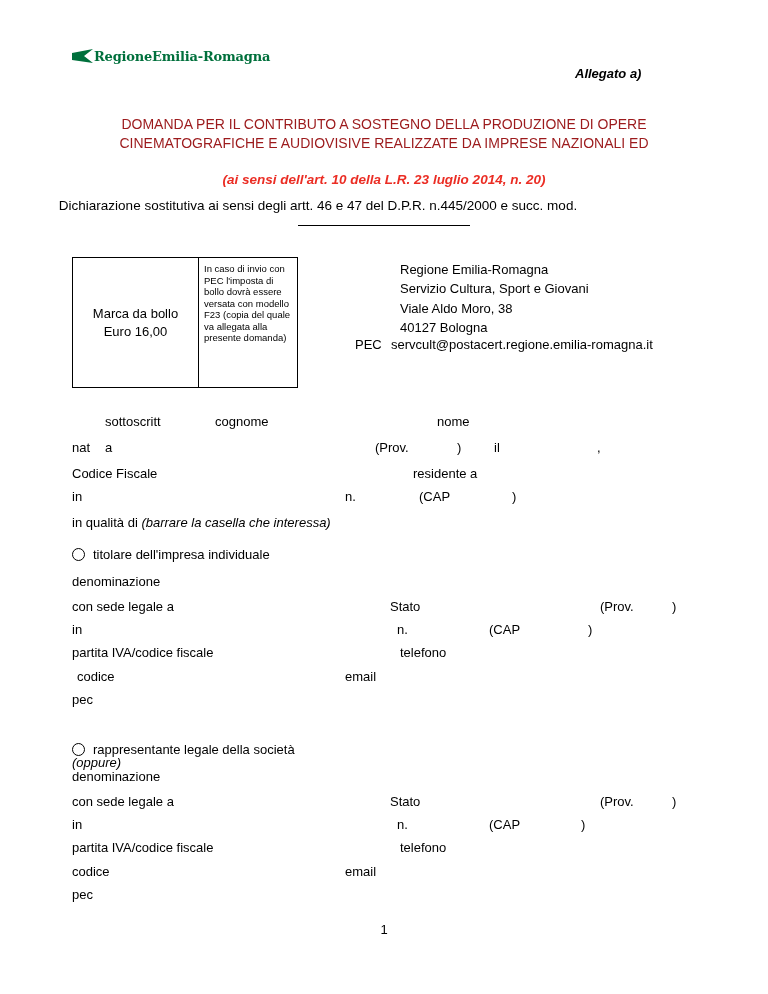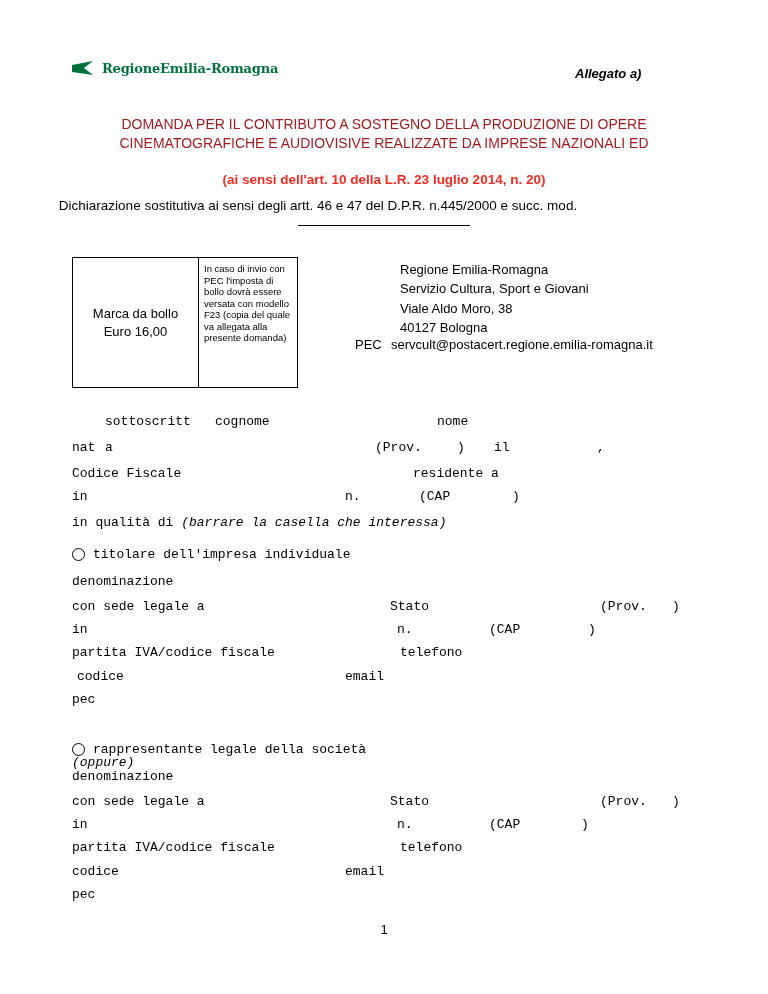--- a/index.html
+++ b/index.html
@@ -3,41 +3,41 @@
 <meta charset="utf-8">
 <style>
   * { margin:0; padding:0; box-sizing:border-box; }
   html, body { background:#ffffff; }
   .page {
     position:relative; width:768px; height:994px; margin:0 auto;
     background:#ffffff; font-family:"Liberation Sans", sans-serif; color:#000;
     overflow:hidden;
   }
   
-  .logo { position:absolute; top:49px; left:72px; display:flex; align-items:center; gap:8px;margin-top:12px; }
+  .logo { position:absolute; top:49px; left:72px; display:flex; align-items:center; gap:0; }
   .logo-text { font-family:"DejaVu Serif", serif; font-weight:bold; font-size:13px; color:#00703C; letter-spacing:-0.2px; }
   .allegato { position:absolute; top:66px; left:575px; font-size:13px; font-style:italic; font-weight:bold; }
   .title { position:absolute; top:115px; left:0; width:768px; text-align:center;
            font-size:14px; font-weight:normal; line-height:19px; color:#9C1A1C; }
   .subtitle { position:absolute; top:172px; left:0; width:768px; text-align:center;
-              font-size:13.5px; font-weight:bold; color:#EB2D24; }
+              font-size:13.5px; font-weight:bold; color:#EB2D24;font-style:italic; }
   .declaration { position:absolute; top:198px; left:0; width:636px; text-align:center; font-size:13.5px; }
   .divider { position:absolute; top:225px; left:298px; width:172px; border-top:1px solid #000; }
   
   .stamp-left { position:absolute; top:257px; left:72px; width:127px; height:131px;
                 border:1px solid #000; display:flex; flex-direction:column; justify-content:center;
                 align-items:center; font-size:13px; line-height:18px; }
   .stamp-right { position:absolute; top:257px; left:198px; width:100px; height:131px;
                  border:1px solid #000; font-size:9.5px; line-height:11.5px; padding:5px 5px; }
   
   .recipient { position:absolute; top:260px; left:400px; font-size:13px; line-height:19.3px; }
   .pec-line { position:absolute; top:337px; left:0; width:768px; height:18px; font-size:13px; }
   .pec-line > span { position:absolute; white-space:nowrap; }
   
-  .fl { position:absolute; left:0; width:768px; height:18px; font-size:13px;font-family:Liberation Mono, monospace; }
+  .fl { position:absolute; left:0; width:768px; height:18px; font-size:13px; }
   .fl > span { position:absolute; white-space:nowrap; }
   .it { font-style:italic;margin-top:40px; }
   .circle { left:72px; top:1px; width:13px; height:13px;
             border:1.6px solid #000; border-radius:50%; background:#fff; }
   .page-number { position:absolute; top:922px; left:0; width:768px; text-align:center; font-size:13px; }
 </style>
 </head>
 <body>
 
 <div class="page">

